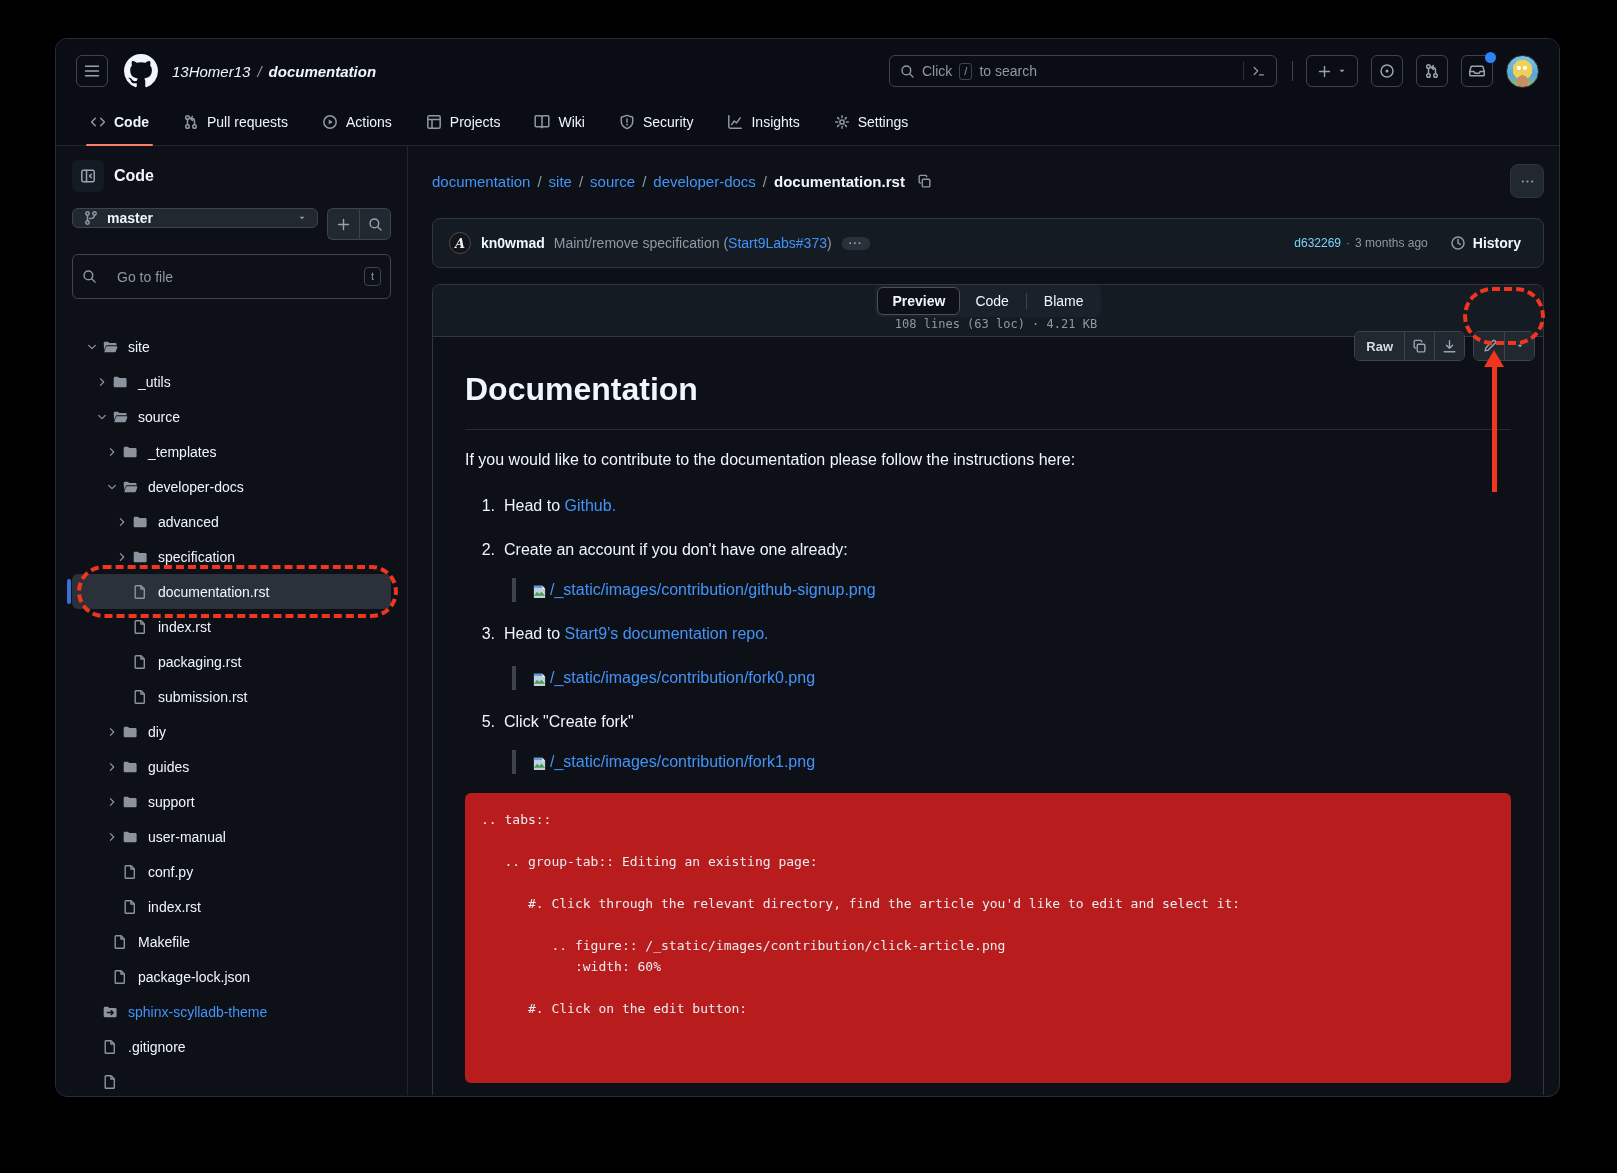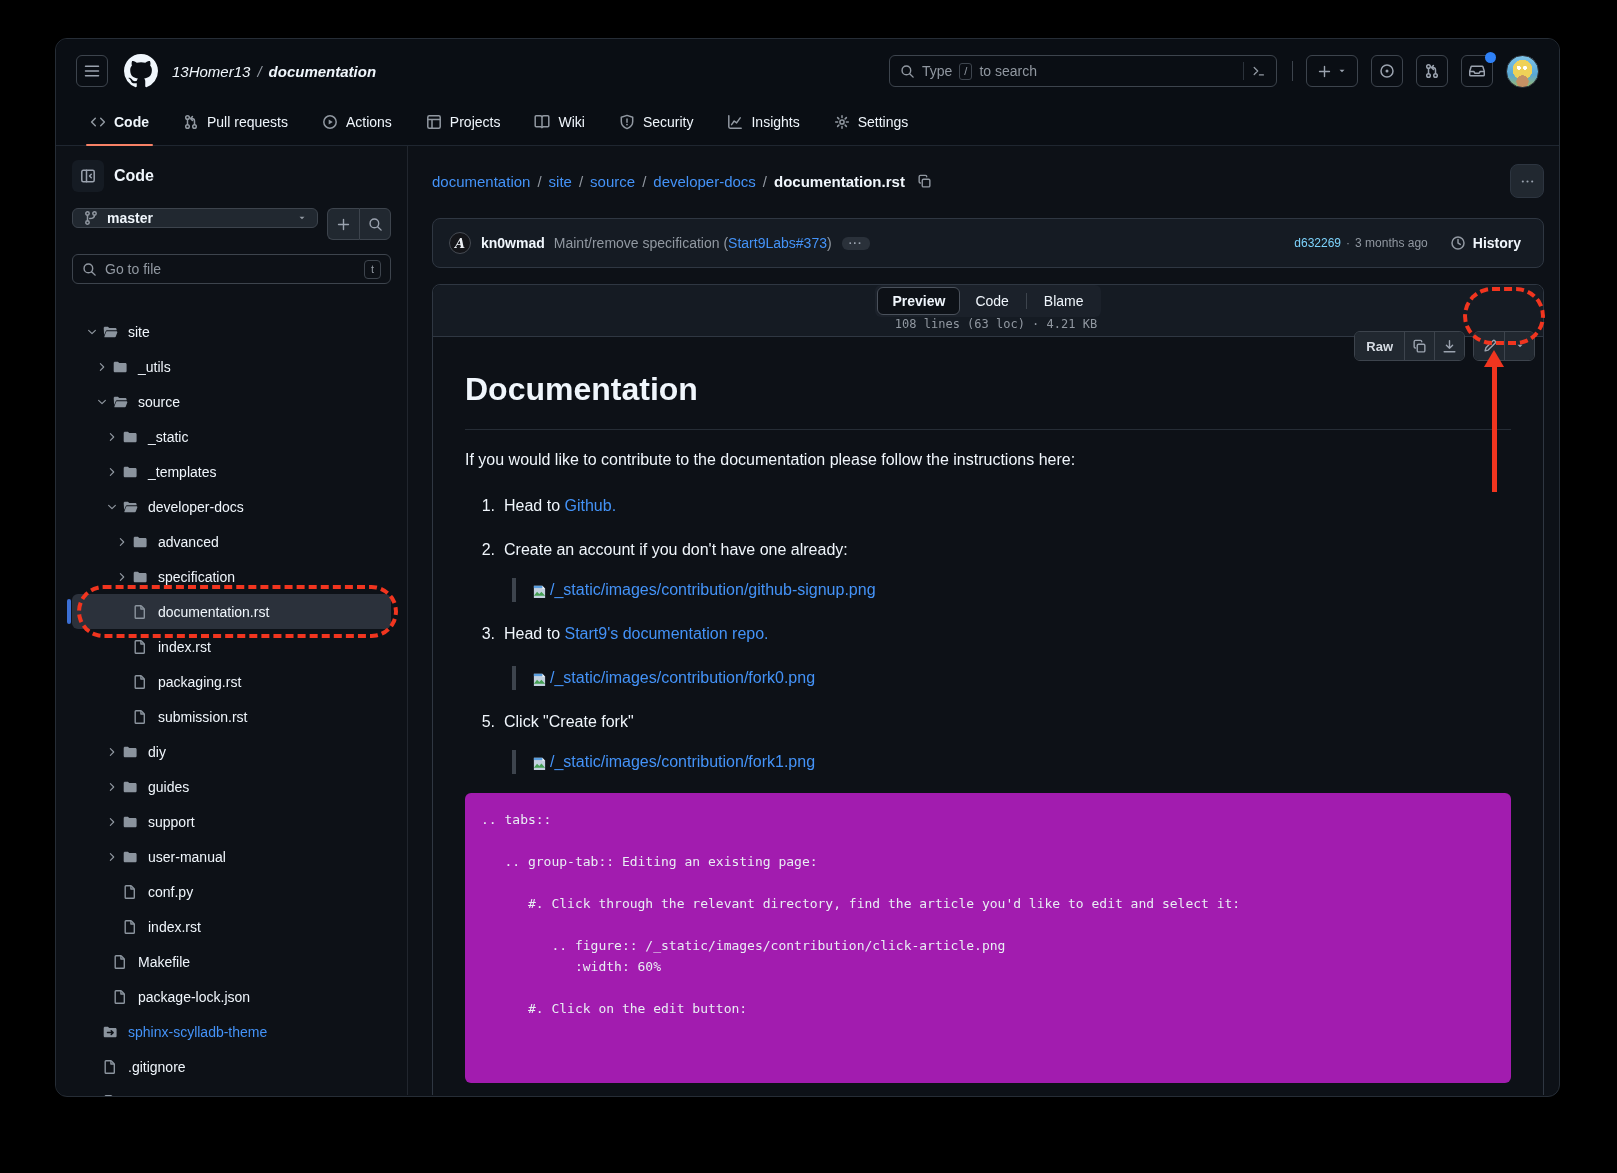--- a/index.html
+++ b/index.html
@@ -85,22 +85,22 @@
   .branch-btn .bicn { color:#9198a1; }
   .branch-btn .caret { margin-left:auto; color:#9198a1; }
   .mini-group { display:flex; width:64px; }
   .mini-seg {
     width:32px; height:32px; display:flex; align-items:center; justify-content:center;
     color:#9ba3af; background:#212830; border:1px solid #3d444d;
   }
   .mini-seg:first-child { border-radius:6px 0 0 6px; border-right:none; }
   .mini-seg:last-child { border-radius:0 6px 6px 0; }
   .goto {
-    margin-top:14px; height:30px; border:1px solid #3d444d; border-radius:6px;
-    display:flex; align-items:center; padding:0 9px; color:#9198a1; font-size:14px; gap:8px;
+    margin-top:14px; height:45px; border:1px solid #3d444d; border-radius:6px;
+    display:flex; align-items:center; padding:0 9px; color:#9198a1; font-size:14px; gap:20px;
   }
   .goto .kbd { margin-left:auto; padding:0 6px; line-height:17px; border-radius:4px; }
 
   .tree { margin-top:30px; }
   .tree-row {
     height:35px; display:flex; align-items:center; border-radius:6px;
     position:relative; font-size:14px; color:#f0f6fc; cursor:pointer;
   }
   .tw { width:20px; height:16px; display:flex; align-items:center; justify-content:center; color:#9198a1; flex:none; }
   .tw svg { width:12px; height:12px; }
@@ -182,21 +182,21 @@
   .doc ol { list-style:none; margin:22px 0 0 0; padding:0 0 0 8px; }
   .doc li { margin-top:20px; line-height:24px; }
   .doc li:first-child { margin-top:0; }
   .num { display:inline-block; width:22px; text-align:right; margin-right:9px; }
   .doc a.doclink { color:#4493f8; text-decoration:none; cursor:pointer; }
   .doc blockquote {
     margin:16px 0 0 39px; border-left:4px solid #3d444d; padding:0 16px;
     display:flex; align-items:center; gap:3px; height:24px;
   }
   .imgicn { width:15px; height:15px; flex:none; }
-  .codeblock { margin-top:19px; background:#a21caf; border-radius:6px; padding:16px; min-height:290px; }
+  .codeblock { margin-top:19px; background:#b91c1c; border-radius:6px; padding:16px; min-height:290px; }
   .codeblock pre {
     margin:0; font-family:"DejaVu Sans Mono", monospace; font-size:13px;
     line-height:21px; color:#e9eef4;
   }
 
   
   .oval-edit {
     position:absolute; left:1407px; top:248px; width:82px; height:58px;
     border:4px dashed #f1351f; border-radius:29px; z-index:6; pointer-events:none;
   }
@@ -229,21 +229,21 @@
       <span class="crumbs">
         <a style="color:#f0f6fc;text-decoration:none;">13Homer13</a><span class="sep">/</span><a class="repo" style="color:#f0f6fc;text-decoration:none;">documentation</a>
       </span>
       <div class="search-box">
         <span>
             <svg width="15" height="15" viewBox="0 0 16 16">
               <circle cx="6.8" cy="6.8" r="4.6" stroke="currentColor" stroke-width="1.5" fill="none" stroke-linecap="round" stroke-linejoin="round"></circle>
               <path d="M10.3 10.3 14 14" stroke="currentColor" stroke-width="1.5" fill="none" stroke-linecap="round" stroke-linejoin="round"></path>
             </svg>
           </span>
-        <span>Type</span>
+        <span>Click</span>
         <span class="kbd">/</span>
         <span>to search</span>
         <span class="search-right">
           <span class="search-vdiv"></span>
           <span style="color:#9198a1;">
               <svg width="14" height="14" viewBox="0 0 16 16">
                 <path d="M2.5 4l4 4-4 4M8.5 12.5H13" stroke="currentColor" stroke-width="1.5" fill="none" stroke-linecap="round" stroke-linejoin="round"></path>
               </svg>
             </span>
         </span>
@@ -466,33 +466,20 @@
                 <path d="M3.5 5.8 8 10.3l4.5-4.5" stroke="currentColor" stroke-width="1.5" fill="none" stroke-linecap="round" stroke-linejoin="round"></path>
               </svg>
             </span>
             <span class="ticon">
               <svg viewBox="0 0 16 16">
                 <path d="M1.7 4c0-.7.6-1.3 1.3-1.3h2.9l1.4 1.4h6c.7 0 1.3.6 1.3 1.3v.9H5c-.6 0-1.1.4-1.3 1L2.1 11z" fill="currentColor"></path>
                 <path d="M2.2 13.2 4 7.9c.1-.4.5-.6.9-.6h9.5c.6 0 1.1.6.9 1.2l-1.5 4.1c-.1.4-.5.6-.9.6H2.8c-.4 0-.7-.4-.6-1z" fill="currentColor"></path>
               </svg>
             </span>
             <span class="tlabel">source</span>
-          </div>
-          <div class="tree-row" style="padding-left: 30px;">
-            <span class="tw">
-              <svg viewBox="0 0 16 16">
-                <path d="M5.8 3.5 10.3 8l-4.5 4.5" stroke="currentColor" stroke-width="1.5" fill="none" stroke-linecap="round" stroke-linejoin="round"></path>
-              </svg>
-            </span>
-            <span class="ticon">
-              <svg viewBox="0 0 16 16">
-                <path d="M1.7 4c0-.7.6-1.3 1.3-1.3h2.9l1.4 1.4h6c.7 0 1.3.6 1.3 1.3v6.5c0 .7-.6 1.3-1.3 1.3H3c-.7 0-1.3-.6-1.3-1.3z" fill="currentColor"></path>
-              </svg>
-            </span>
-            <span class="tlabel">_static</span>
           </div>
           <div class="tree-row" style="padding-left: 30px;">
             <span class="tw">
               <svg viewBox="0 0 16 16">
                 <path d="M5.8 3.5 10.3 8l-4.5 4.5" stroke="currentColor" stroke-width="1.5" fill="none" stroke-linecap="round" stroke-linejoin="round"></path>
               </svg>
             </span>
             <span class="ticon">
               <svg viewBox="0 0 16 16">
                 <path d="M1.7 4c0-.7.6-1.3 1.3-1.3h2.9l1.4 1.4h6c.7 0 1.3.6 1.3 1.3v6.5c0 .7-.6 1.3-1.3 1.3H3c-.7 0-1.3-.6-1.3-1.3z" fill="currentColor"></path>

